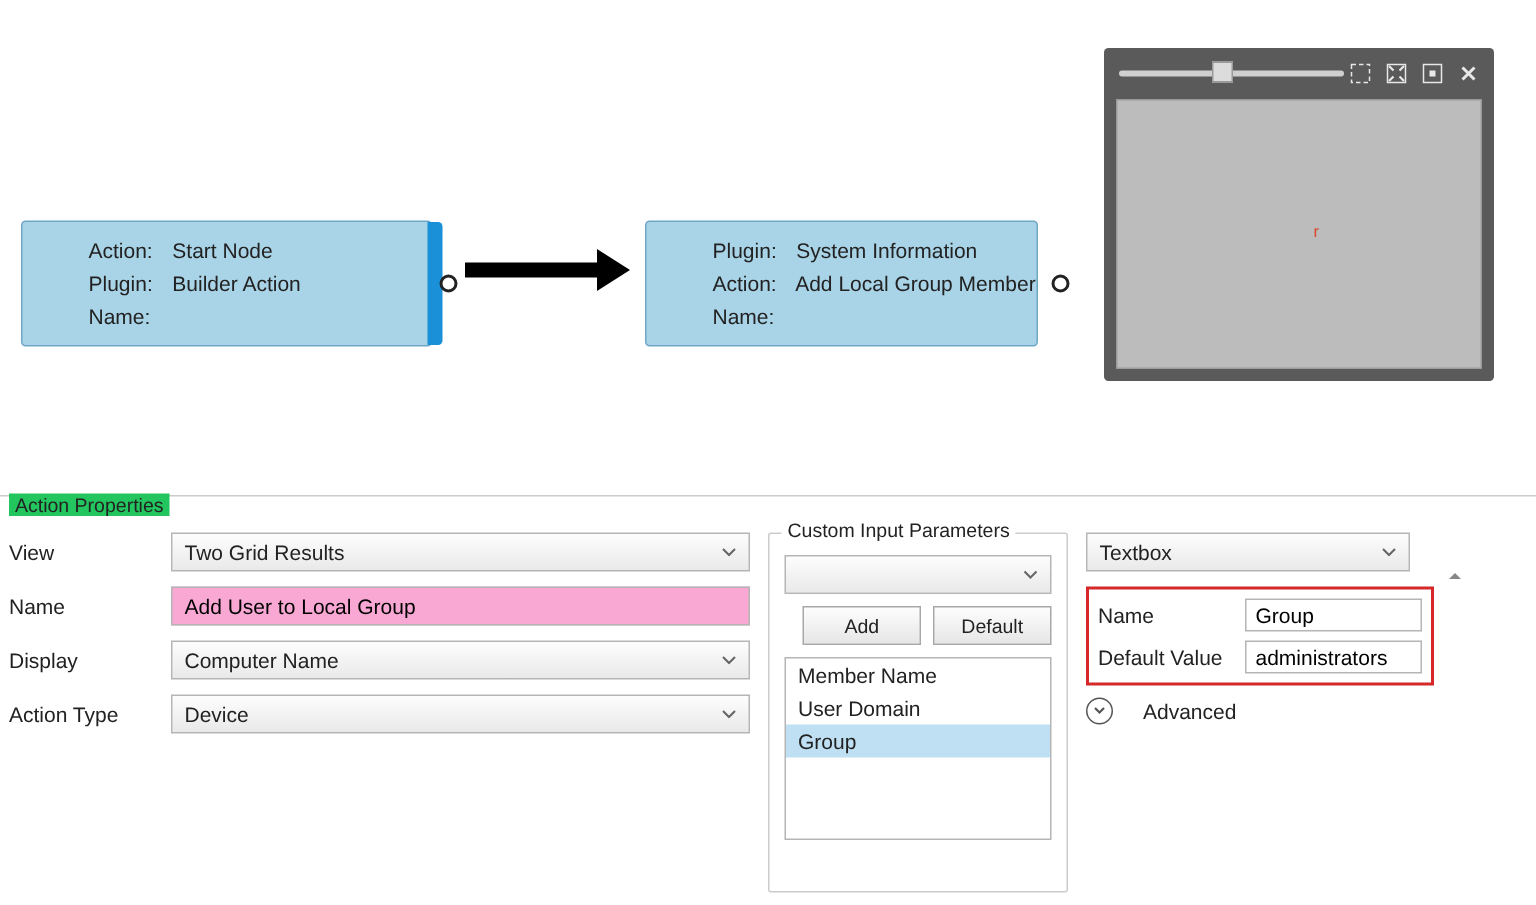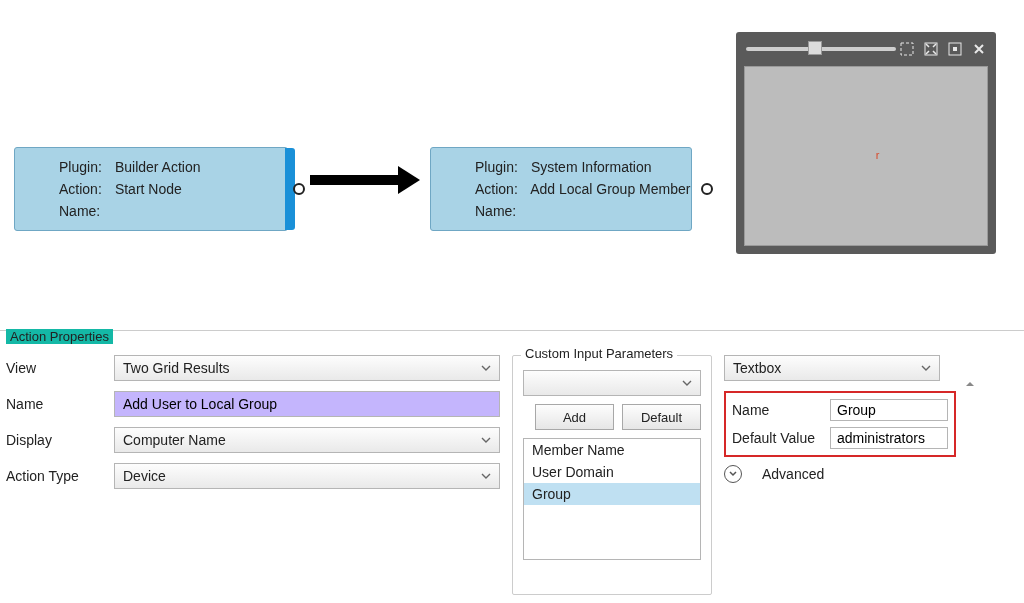--- a/index.html
+++ b/index.html
@@ -123,21 +123,21 @@
   
   .props {
     border-top: 1px solid #ccc;
     padding: 6px 6px 0 6px;
     height: 273px;
     position: relative;
   }
   .props-title {
     position: absolute;
     top: -2px; left: 6px;
-    background: #14b8a6;
+    background: #22c55e;
     padding: 0 4px;
     font-size: 13px;
   }
   .props-inner {
     display: flex;
     gap: 12px;
     padding-top: 18px;
   }
   .col-left {
     flex: 0 0 494px;
@@ -166,21 +166,21 @@
   .select .chev {
     position: absolute;
     right: 8px; top: 50%;
     transform: translateY(-50%);
     color: #555;
   }
   .tinput {
     flex: 1;
     height: 26px;
     border: 1px solid #b5b5b5;
-    background: #c4b5fd;
+    background: #f9a8d4;
     padding: 0 8px;
     font-size: 14px;
     font-family: inherit;
   }
 
   
   .cip {
     flex: 0 0 200px;
     border: 1px solid #ccc;
     border-radius: 2px;
@@ -276,22 +276,22 @@
   }
 
   svg { display: block; }
 </style>
 </head>
 <body>
 
 <div class="canvas">
 
   <div class="node" style="left:14px; top:147px; width:274px;">
+    <div class="row"><span class="label">Action:</span> <span>Start Node</span></div>
     <div class="row"><span class="label">Plugin:</span> <span>Builder Action</span></div>
-    <div class="row"><span class="label">Action:</span> <span>Start Node</span></div>
     <div class="row"><span class="label">Name:</span> <span></span></div>
     <div class="sel-bar"></div>
     <div class="port out-over"></div>
   </div>
 
   <div class="arrow-line" style="left:310px; top:175px; width:90px;"></div>
   <div class="arrow-head" style="left:398px; top:166px;"></div>
 
   <div class="node" style="left:430px; top:147px; width:262px;">
     <div class="row"><span class="label">Plugin:</span> <span>System Information</span></div>

